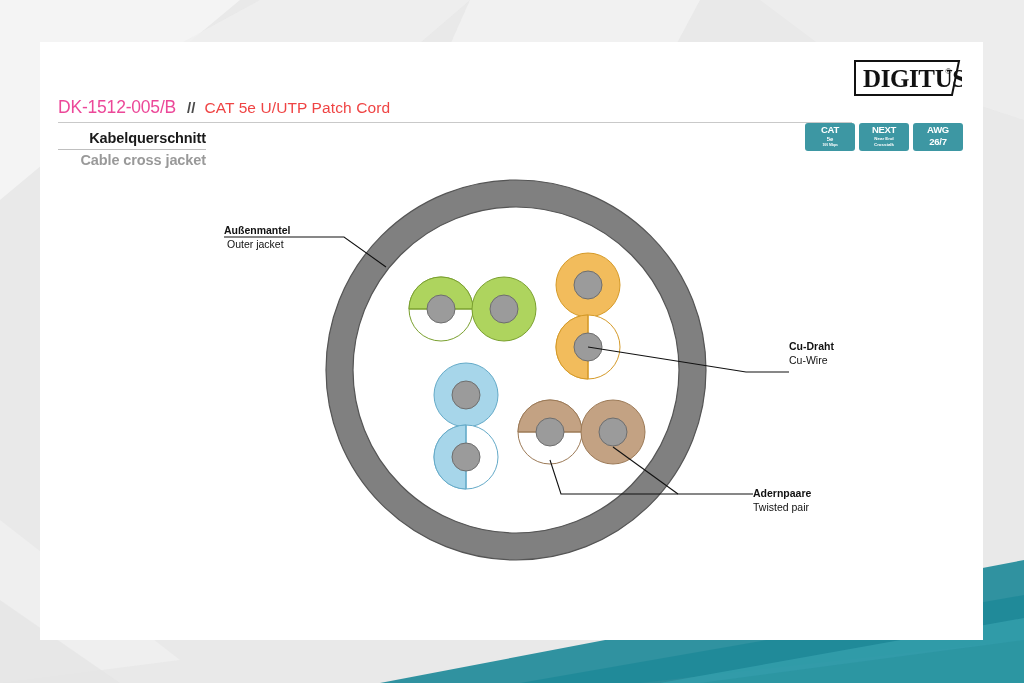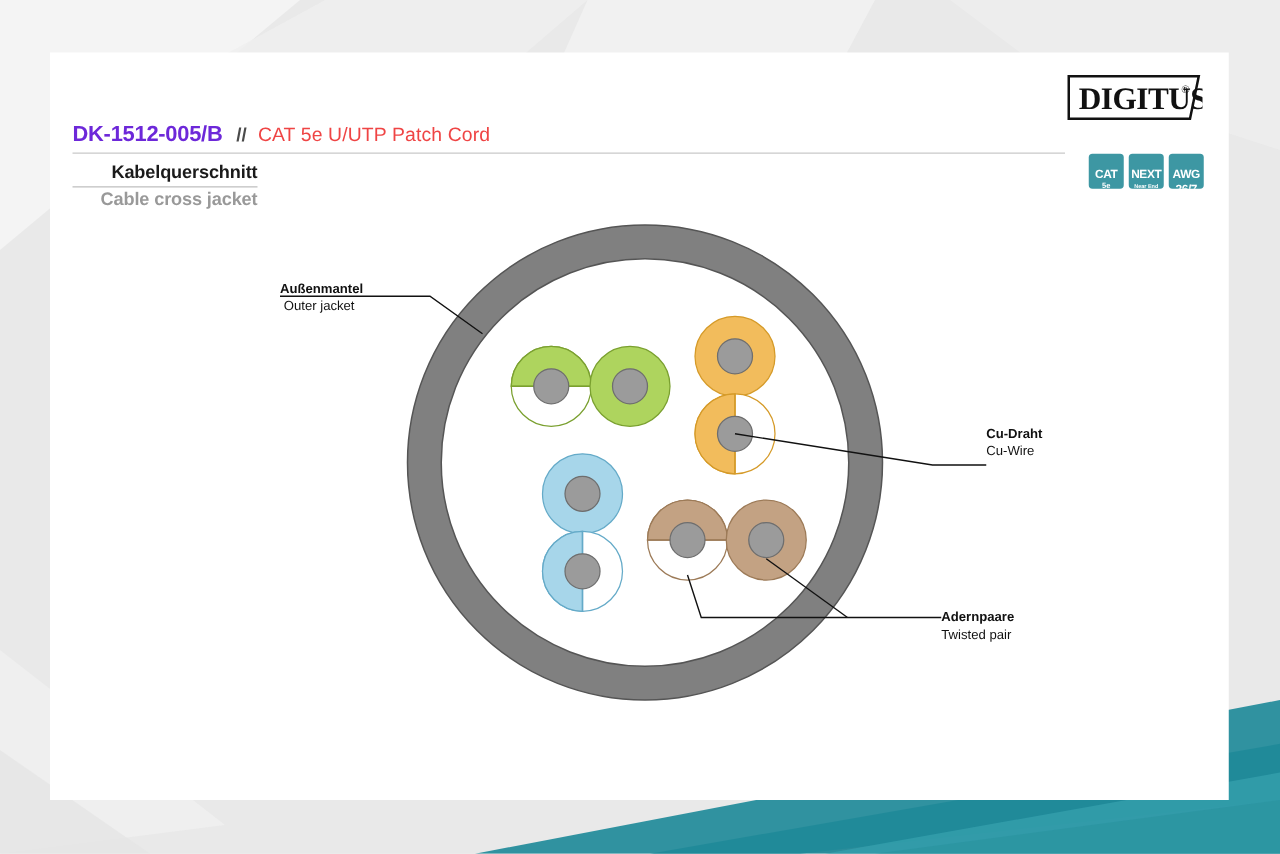--- a/index.html
+++ b/index.html
@@ -44,22 +44,22 @@
     width: 790px;
   }
   .title-line {
     display: flex;
     align-items: baseline;
     gap: 0;
     white-space: nowrap;
   }
   #sku {
     font-size: 17.5px;
-    font-weight: bold;
-    color: #6d28d9;
+    font-weight: normal;
+    color: #ec4899;
     letter-spacing: -0.2px;
   }
   #sku-sep {
     font-size: 15px;
     font-weight: bold;
     color: #4a4a4a;
     margin: 0 9px 0 11px;
   }
   #product-name {
     font-size: 15.5px;
@@ -113,30 +113,30 @@
 
   
   #badge-row {
     position: absolute;
     right: 20px;
     top: 81px;
     display: flex;
     gap: 4px;
   }
   .badge {
-    width: 28px;
+    width: 50px;
     height: 28px;
     background: #3d97a3;
     border-radius: 3px;
     color: #ffffff;
     display: flex;
     flex-direction: column;
     align-items: center;
     justify-content: flex-start;
-    padding-top: 12px;
+    padding-top: 2px;
     box-sizing: border-box;
     overflow: hidden;
     line-height: 1;
   }
   .badge-main {
     font-size: 9.5px;
     font-weight: bold;
     letter-spacing: -0.3px;
   }
   .badge-sub {

